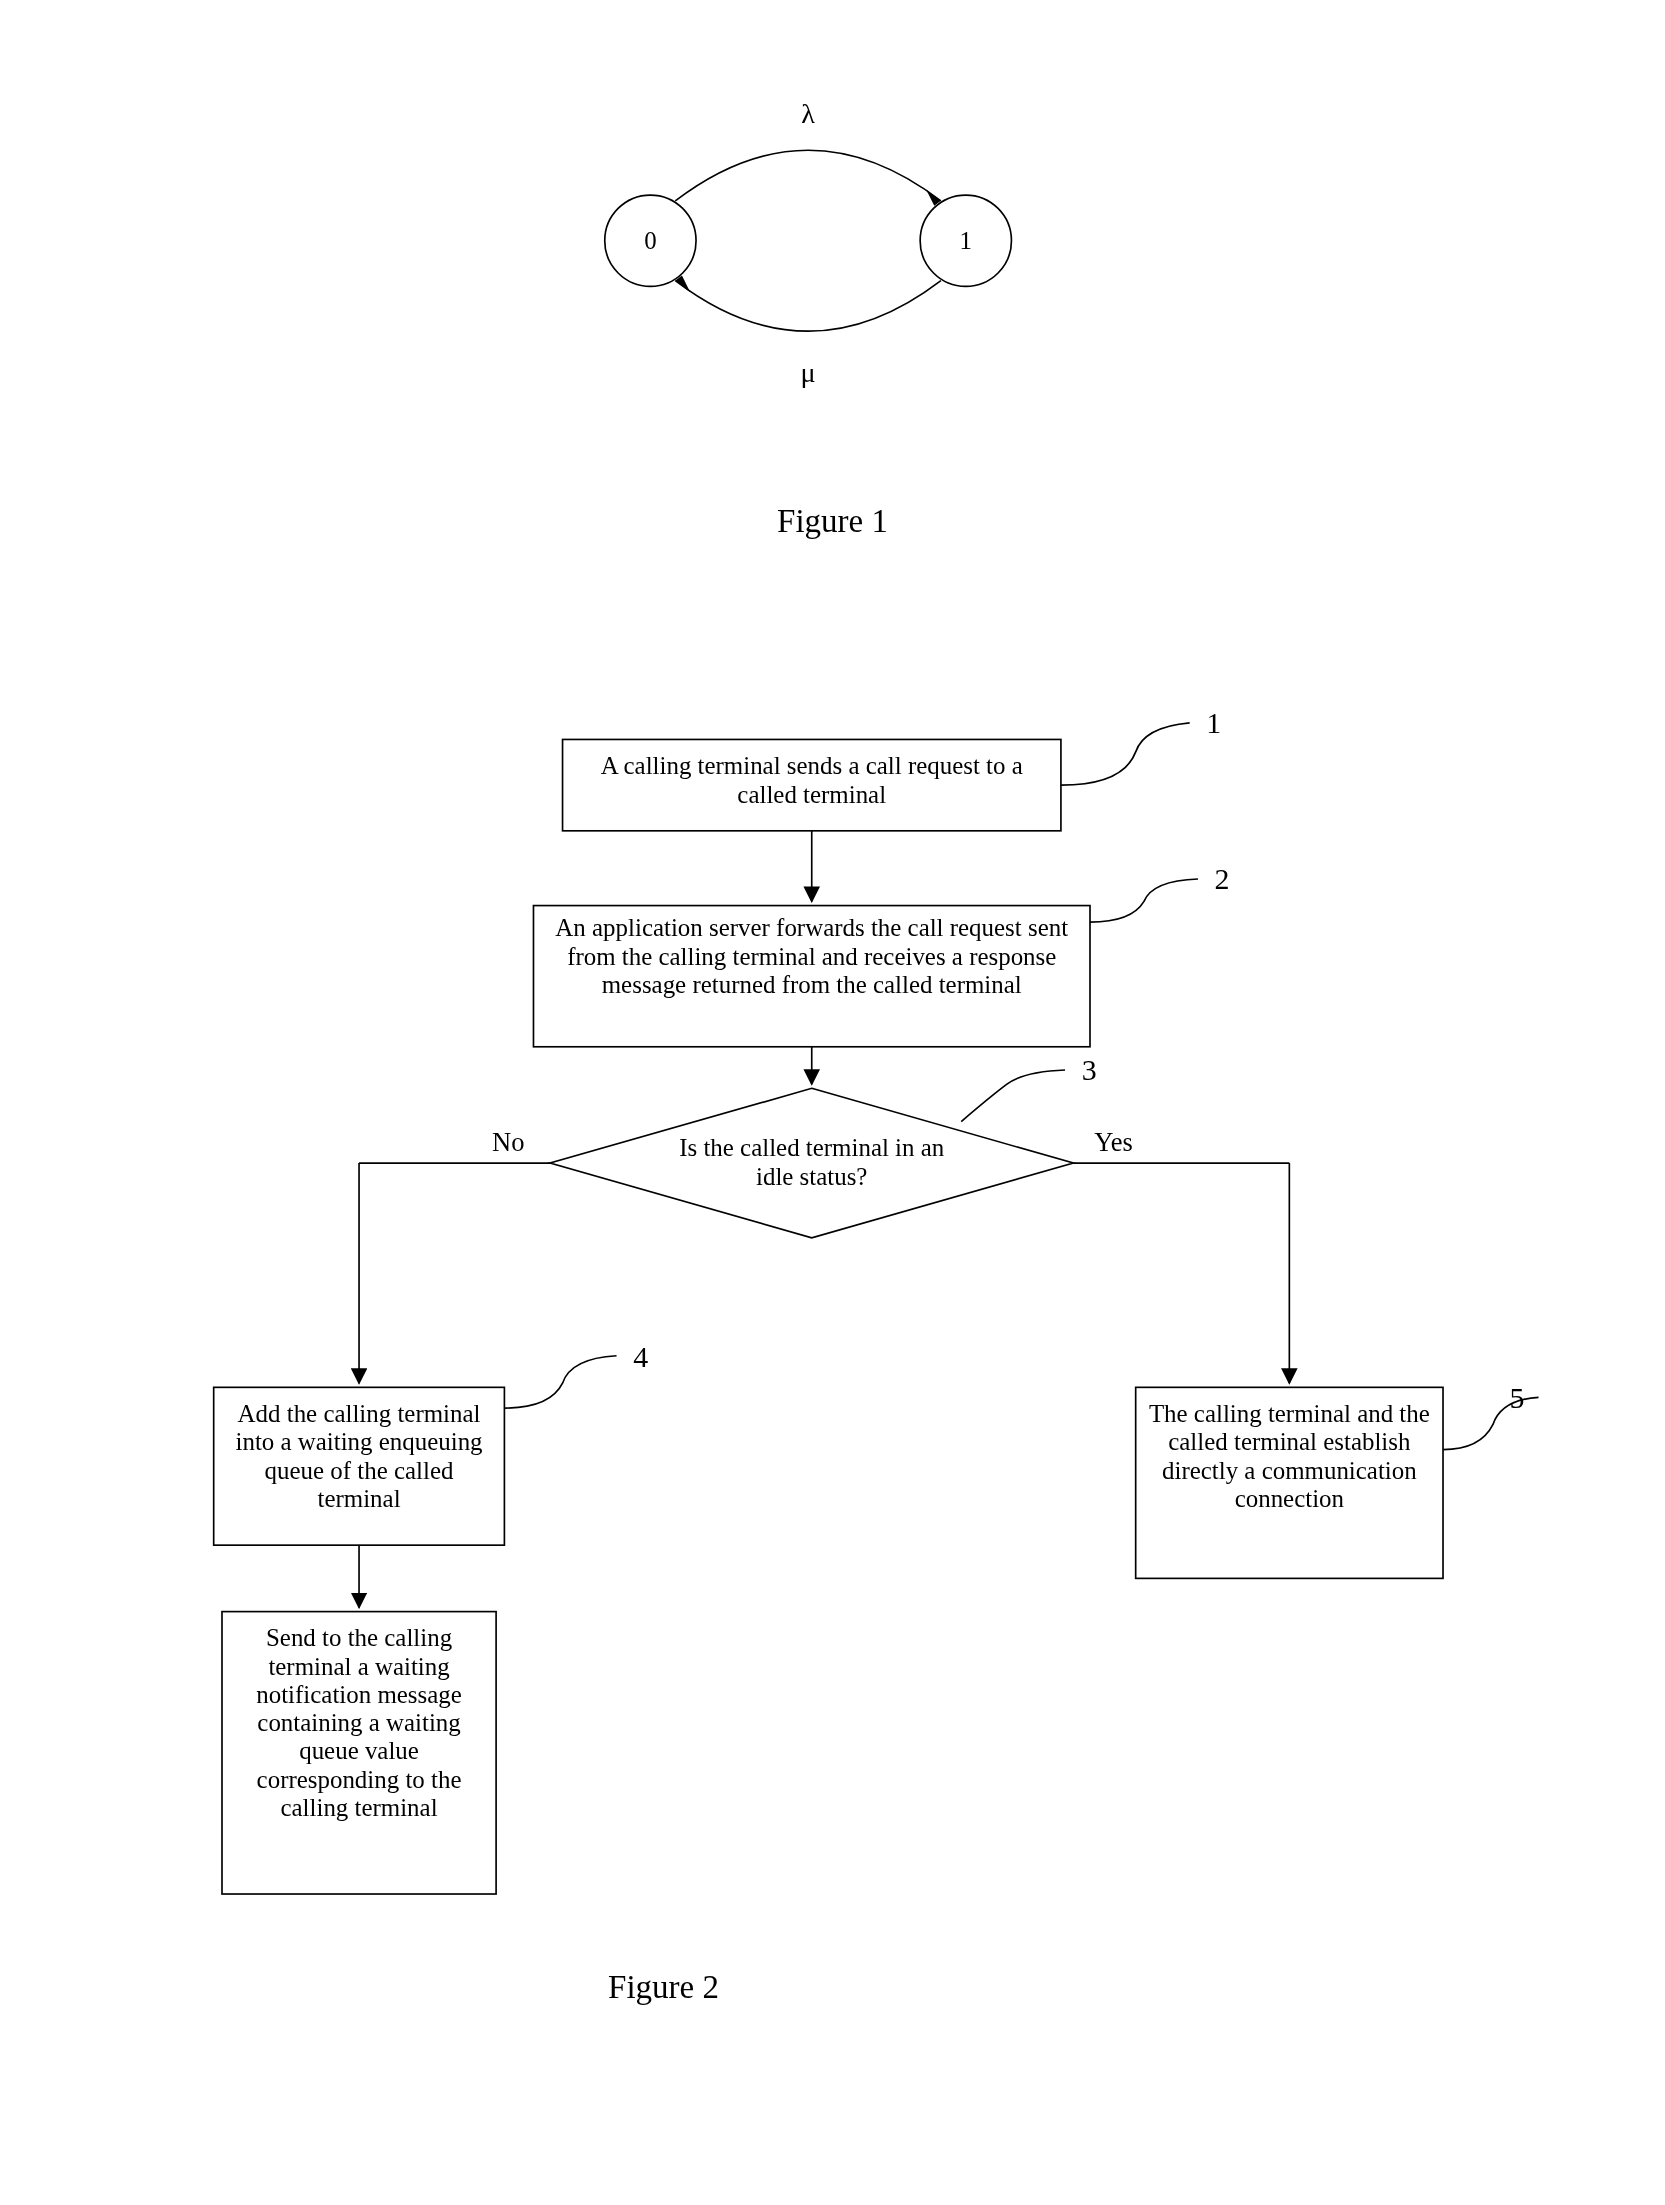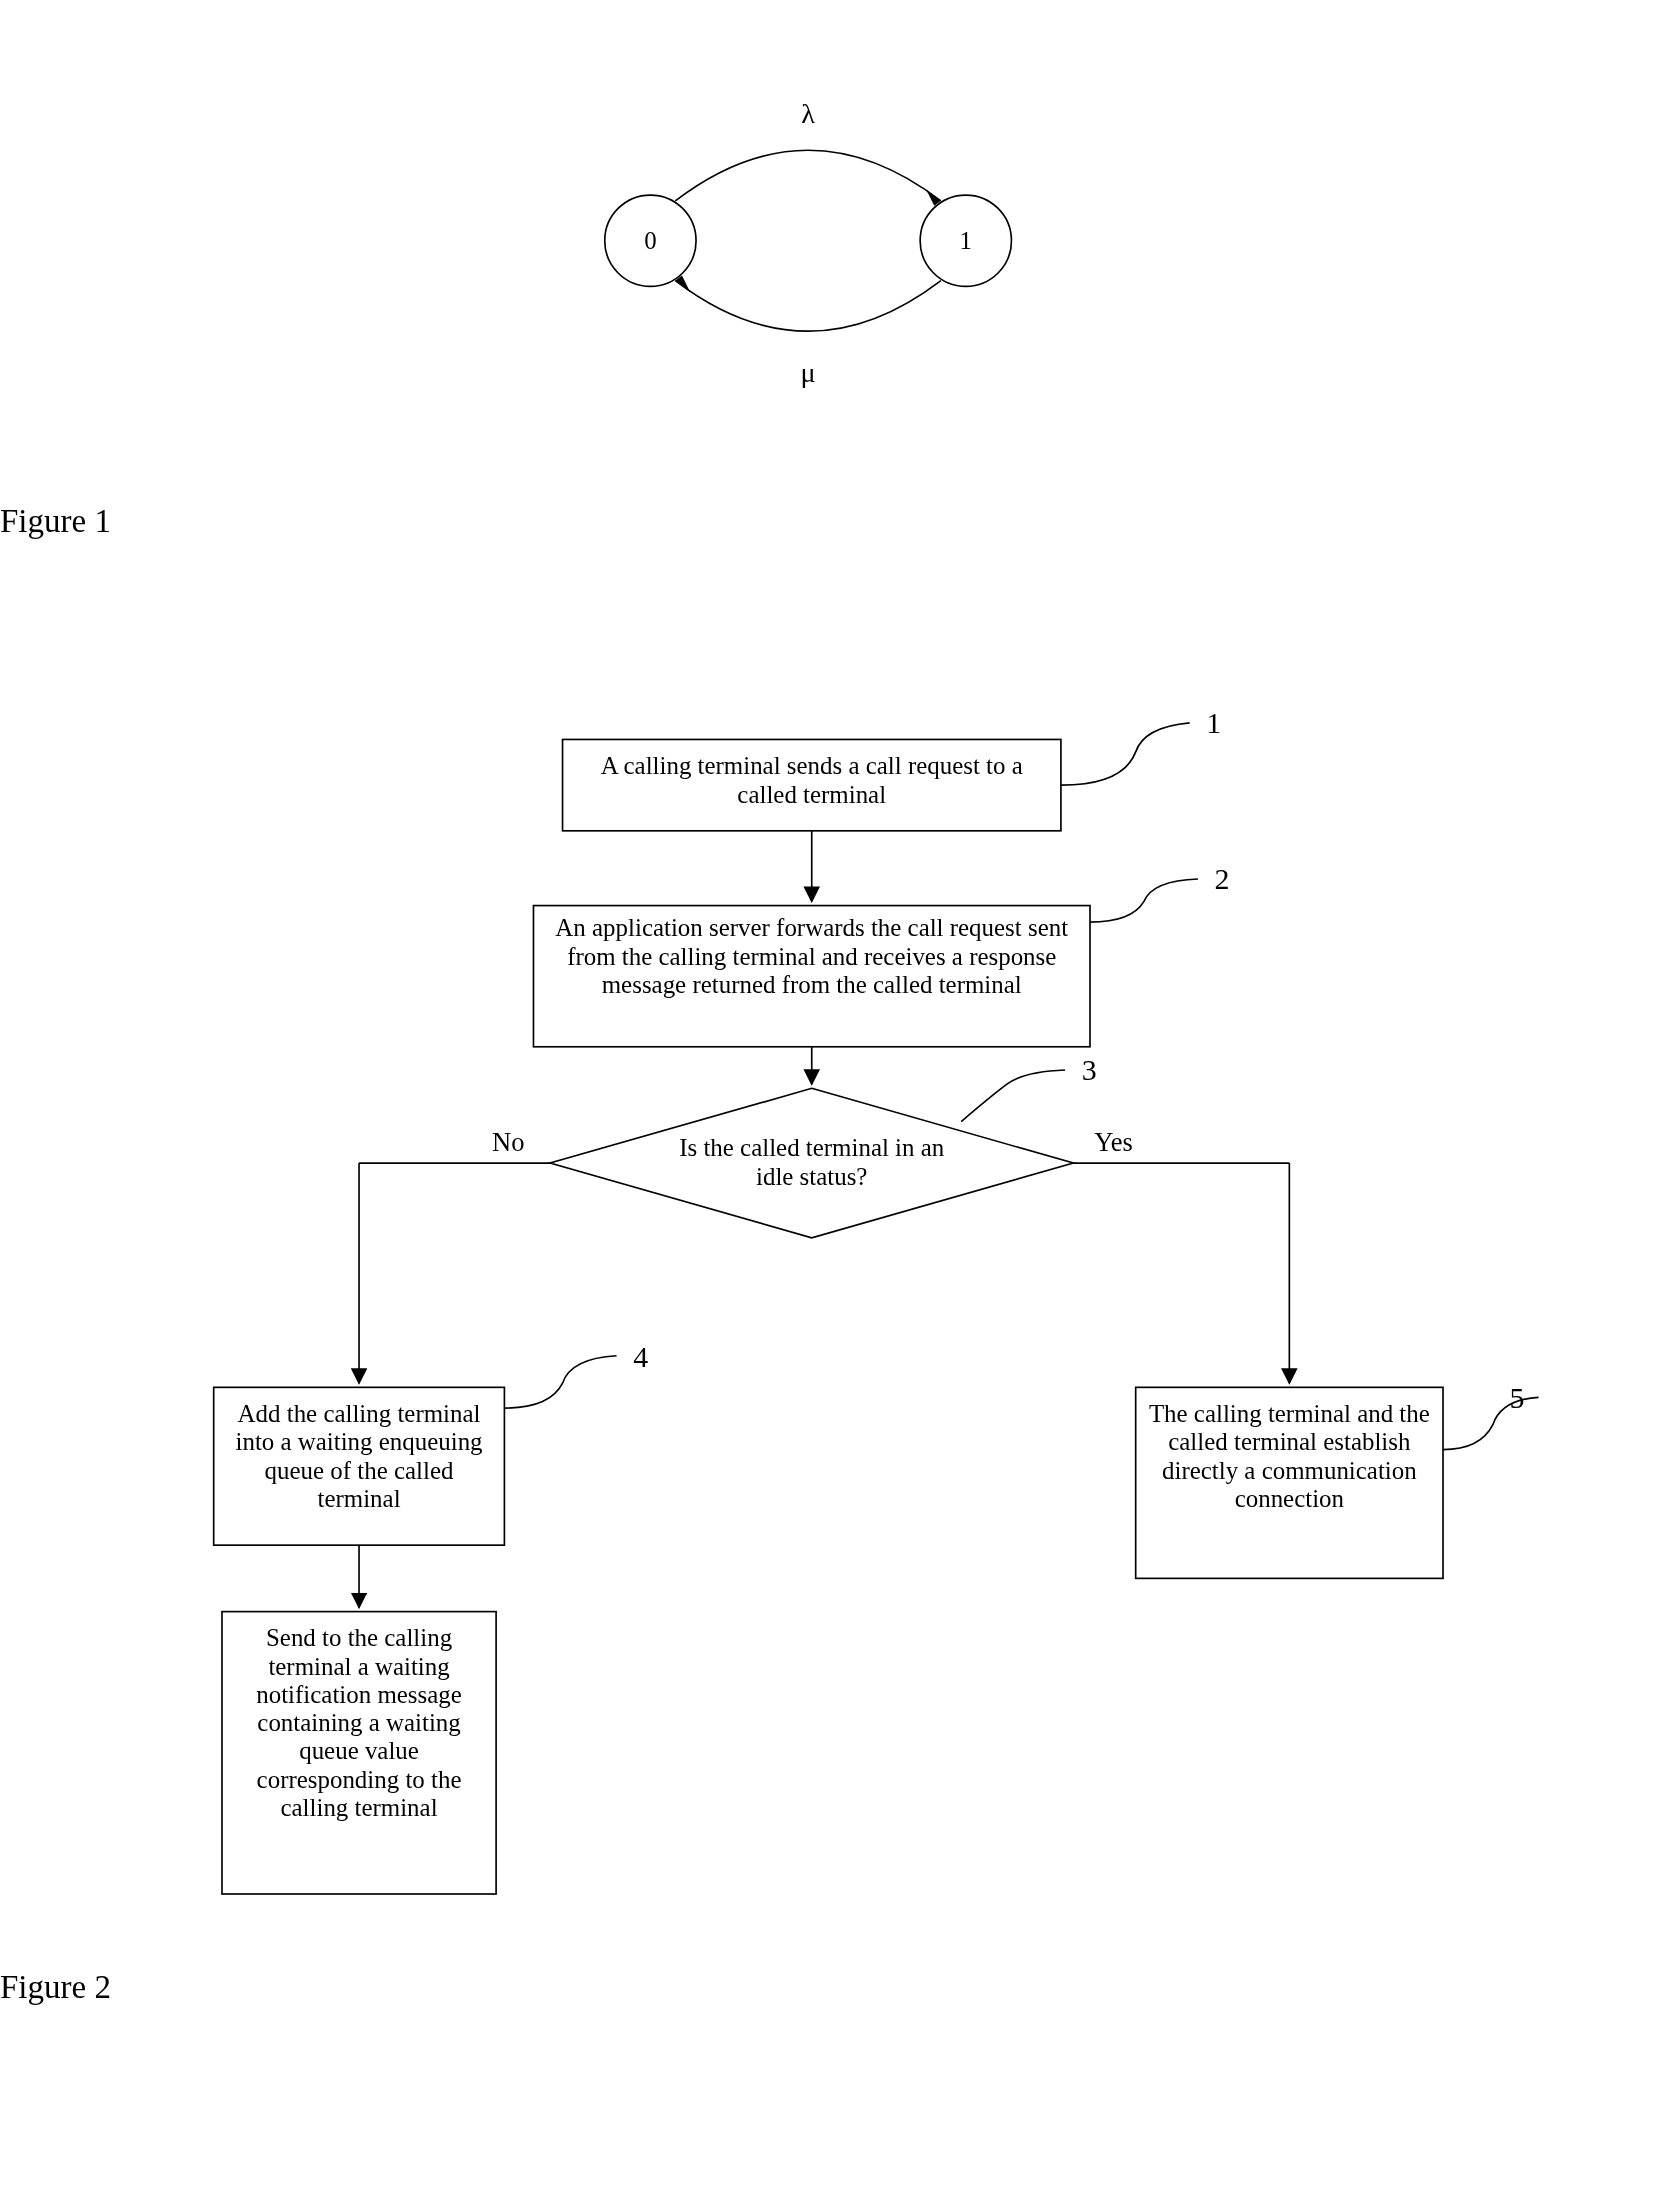--- a/index.html
+++ b/index.html
@@ -6,20 +6,21 @@
       margin: 0;
       padding: 0;
       background: white;
       font-family: "Times New Roman", Times, serif;
       width: 1665px;
       height: 2205px;
       position: relative;
     }
     .figure-caption {
       font-size: 33px;
+      text-align: center;
       position: absolute;
     }
     svg text {
       font-family: "Times New Roman", Times, serif;
     }
   </style>
 </head>
 <body>
 
 <svg width="748" height="332" style="position:absolute; left:459px; top:83px;" viewBox="0 0 900 400">

